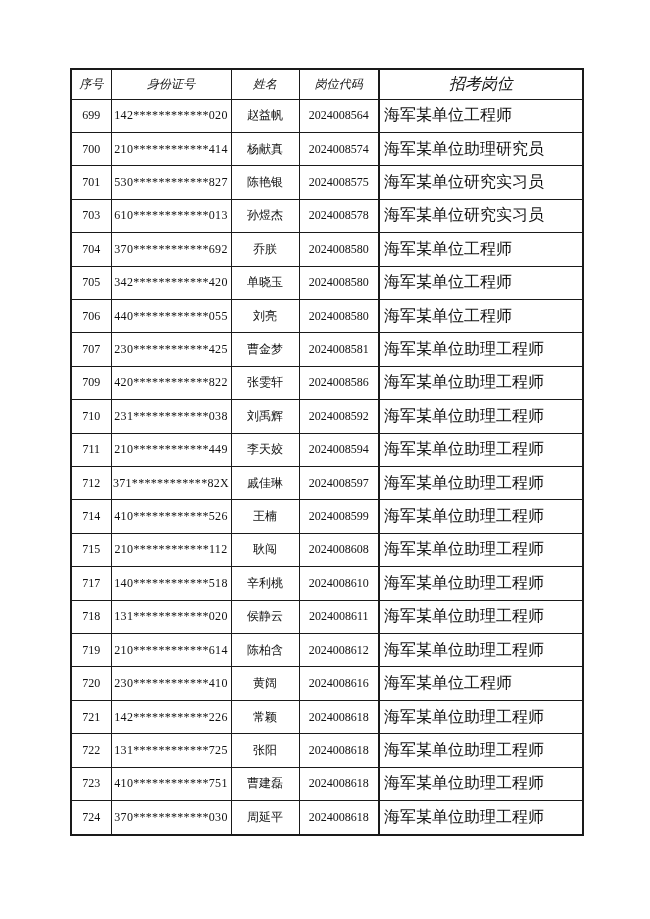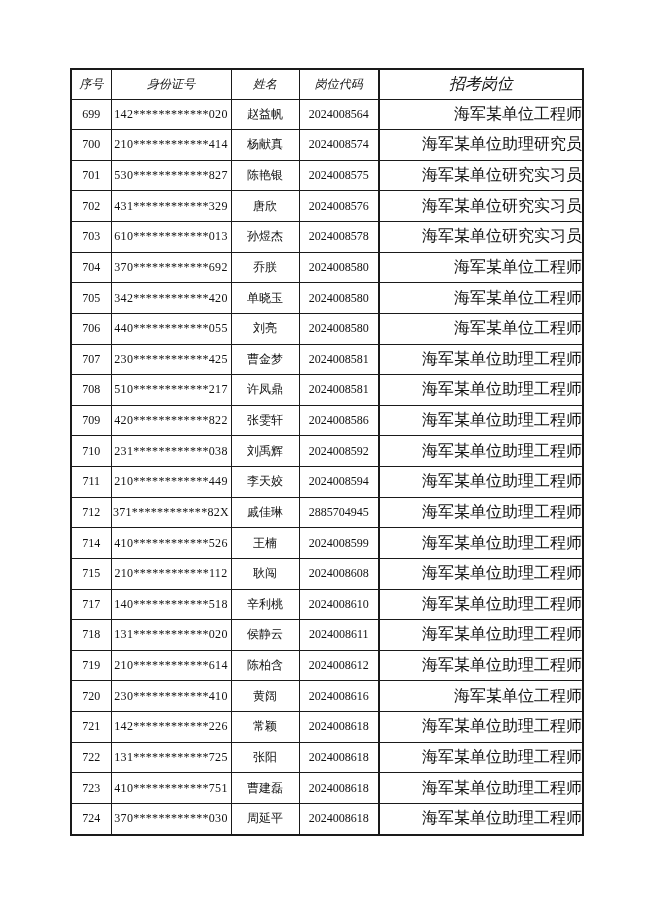--- a/index.html
+++ b/index.html
@@ -53,21 +53,21 @@
   table.roster th {
     font-style: italic;   
     font-weight: normal;
     font-size: 12px;
   }
   table.roster td.col-job_title,
   table.roster th.col-job_title {
     font-size: 16px;
   }
   table.roster td.col-job_title {
-    text-align: right;
+    text-align: left;
     padding-left: 4px;
   }
   table.roster td.col-id_number {
     letter-spacing: 0.3px;
   }
   .footer {
     position: absolute;
     left: 0;
     top: 868px;
     width: 650px;
@@ -115,27 +115,20 @@
           <td class="col-job_title">海军某单位助理研究员</td>
         </tr>
         <tr>
           <td class="col-index">701</td>
           <td class="col-id_number">530************827</td>
           <td class="col-name">陈艳银</td>
           <td class="col-job_code">2024008575</td>
           <td class="col-job_title">海军某单位研究实习员</td>
         </tr>
         <tr>
-          <td class="col-index">702</td>
-          <td class="col-id_number">431************329</td>
-          <td class="col-name">唐欣</td>
-          <td class="col-job_code">2024008576</td>
-          <td class="col-job_title">海军某单位研究实习员</td>
-        </tr>
-        <tr>
           <td class="col-index">703</td>
           <td class="col-id_number">610************013</td>
           <td class="col-name">孙煜杰</td>
           <td class="col-job_code">2024008578</td>
           <td class="col-job_title">海军某单位研究实习员</td>
         </tr>
         <tr>
           <td class="col-index">704</td>
           <td class="col-id_number">370************692</td>
           <td class="col-name">乔朕</td>
@@ -157,27 +150,20 @@
           <td class="col-job_title">海军某单位工程师</td>
         </tr>
         <tr>
           <td class="col-index">707</td>
           <td class="col-id_number">230************425</td>
           <td class="col-name">曹金梦</td>
           <td class="col-job_code">2024008581</td>
           <td class="col-job_title">海军某单位助理工程师</td>
         </tr>
         <tr>
-          <td class="col-index">708</td>
-          <td class="col-id_number">510************217</td>
-          <td class="col-name">许凤鼎</td>
-          <td class="col-job_code">2024008581</td>
-          <td class="col-job_title">海军某单位助理工程师</td>
-        </tr>
-        <tr>
           <td class="col-index">709</td>
           <td class="col-id_number">420************822</td>
           <td class="col-name">张雯轩</td>
           <td class="col-job_code">2024008586</td>
           <td class="col-job_title">海军某单位助理工程师</td>
         </tr>
         <tr>
           <td class="col-index">710</td>
           <td class="col-id_number">231************038</td>
           <td class="col-name">刘禹辉</td>
@@ -188,21 +174,21 @@
           <td class="col-index">711</td>
           <td class="col-id_number">210************449</td>
           <td class="col-name">李天姣</td>
           <td class="col-job_code">2024008594</td>
           <td class="col-job_title">海军某单位助理工程师</td>
         </tr>
         <tr>
           <td class="col-index">712</td>
           <td class="col-id_number">371************82X</td>
           <td class="col-name">戚佳琳</td>
-          <td class="col-job_code">2885704945</td>
+          <td class="col-job_code">2024008597</td>
           <td class="col-job_title">海军某单位助理工程师</td>
         </tr>
         <tr>
           <td class="col-index">714</td>
           <td class="col-id_number">410************526</td>
           <td class="col-name">王楠</td>
           <td class="col-job_code">2024008599</td>
           <td class="col-job_title">海军某单位助理工程师</td>
         </tr>
         <tr>

